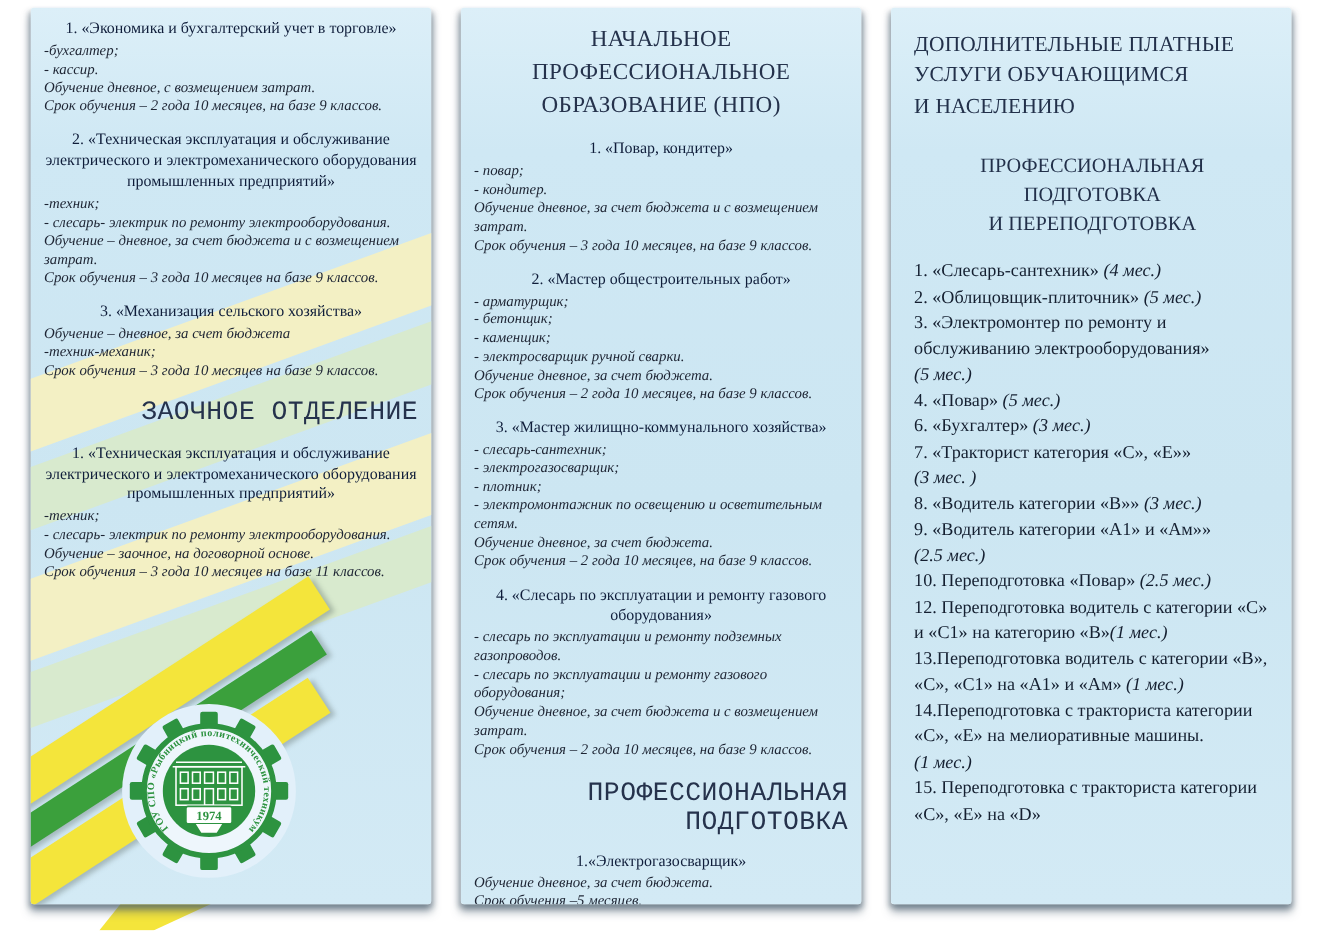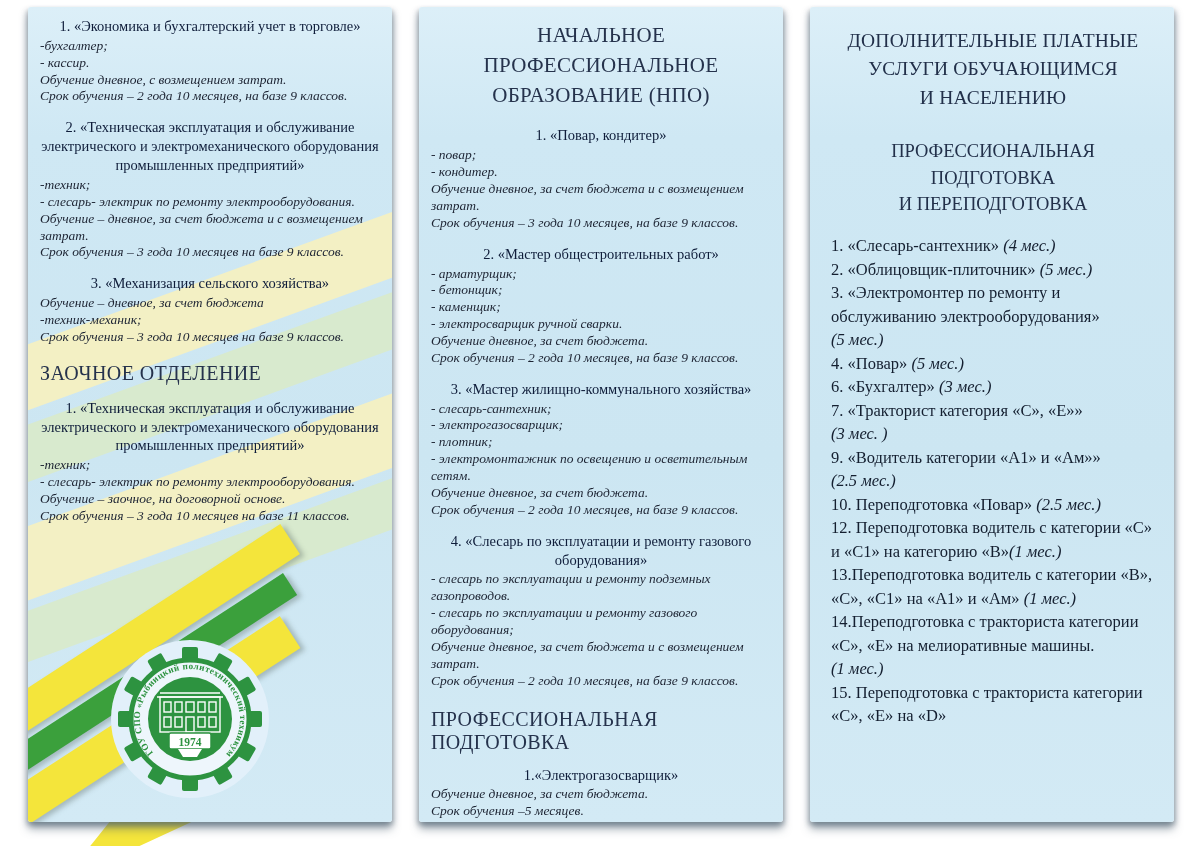--- a/index.html
+++ b/index.html
@@ -29,25 +29,25 @@
   .b3{left:-170px;top:734px;width:470px;height:38px;background:#f4e53b;transform:rotate(-33deg);z-index:2;box-shadow:3px 4px 5px rgba(80,95,90,.35);}
   .spill{position:absolute;left:88px;top:818px;width:112px;height:28px;background:#f4e53b;
     clip-path:polygon(22% 0,100% 0,46% 100%,2% 100%);z-index:0;}
 
   .logo-wrap{position:absolute;left:80px;top:630px;width:164px;height:164px;z-index:4;}
 
   .p-title{font-size:21px;line-height:1.42;color:#25324c;text-align:center;white-space:pre-line;letter-spacing:.3px;margin:4px 0 12px 0;}
   .sec{margin-bottom:13px;}
   .sec-h{font-weight:normal;font-size:14.5px;line-height:1.3;color:#0f1d3a;text-align:center;margin-bottom:2px;}
   .sec-line{font-style:italic;font-size:13.5px;line-height:1.25;color:#1d2433;}
-  .subtitle{font-size:20px;color:#25324c;text-align:left;letter-spacing:.4px;margin:16px 0 14px 0;}
+  .subtitle{font-size:24px;color:#25324c;text-align:right;letter-spacing:.4px;margin:16px 0 14px 0;font-family:Liberation Mono, monospace;}
   .mid .p-title{margin-bottom:16px;}
   .mid .subtitle{margin:18px 0 12px 0;}
 
-  .r-title{font-size:19.5px;line-height:1.45;color:#22304a;text-align:center;white-space:pre-line;margin:8px 0 0 0;letter-spacing:.2px;}
+  .r-title{font-size:19.5px;line-height:1.45;color:#22304a;white-space:pre-line;margin:8px 0 0 0;letter-spacing:.2px;}
   .r-subtitle{font-size:18.5px;line-height:1.45;color:#22304a;text-align:center;white-space:pre-line;margin:26px 0 16px 0;}
   .r-item{font-size:16.5px;line-height:23.5px;color:#141f30;}
   .dur{font-style:italic;}
 
   svg text{font-family:"Liberation Serif","DejaVu Serif",serif;}
 </style>
 </head>
 <body>
 
 <div class="page">
@@ -201,20 +201,21 @@
 И НАСЕЛЕНИЮ</div>
       <div class="r-subtitle">ПРОФЕССИОНАЛЬНАЯ ПОДГОТОВКА
 И ПЕРЕПОДГОТОВКА</div>
       <div id="right-items">
           <div class="r-item"><span>1. «Слесарь-сантехник» </span><span class="dur">(4 мес.)</span></div>
           <div class="r-item"><span>2. «Облицовщик-плиточник» </span><span class="dur">(5 мес.)</span></div>
           <div class="r-item"><span>3. «Электромонтер по ремонту и обслуживанию электрооборудования»</span><br><span class="dur">(5 мес.)</span></div>
           <div class="r-item"><span>4. «Повар» </span><span class="dur">(5 мес.)</span></div>
           <div class="r-item"><span>6. «Бухгалтер» </span><span class="dur">(3 мес.)</span></div>
           <div class="r-item"><span>7. «Тракторист  категория  «С», «Е»»</span><br><span class="dur">(3 мес. )</span></div>
+          <div class="r-item"><span>8. «Водитель категории   «В»» </span><span class="dur">(3 мес.)</span></div>
           <div class="r-item"><span>9. «Водитель категории «А1» и  «Ам»»</span><br><span class="dur">(2.5 мес.)</span></div>
           <div class="r-item"><span>10. Переподготовка «Повар» </span><span class="dur">(2.5 мес.)</span></div>
           <div class="r-item"><span>12. Переподготовка водитель с категории «С» и «С1» на категорию «В»</span><span class="dur">(1 мес.)</span></div>
           <div class="r-item"><span>13.Переподготовка водитель с категории «В», «С», «С1» на «А1» и «Ам» </span><span class="dur">(1 мес.)</span></div>
           <div class="r-item"><span>14.Переподготовка с тракториста категории «С», «Е» на мелиоративные машины.</span><br><span class="dur">(1 мес.)</span></div>
           <div class="r-item"><span>15. Переподготовка с тракториста категории «С», «Е» на «D»</span><br></div>
         </div>
     </div>
   </div>
 

